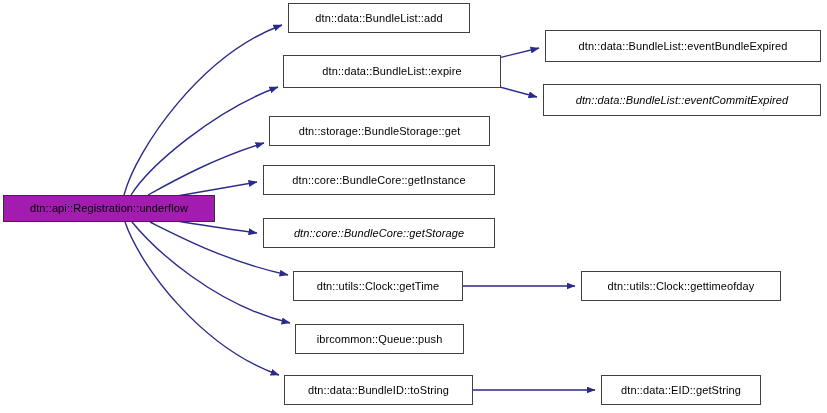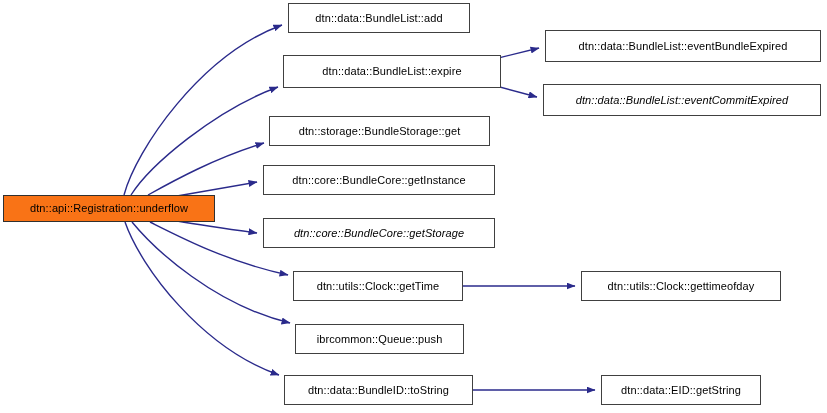--- a/index.html
+++ b/index.html
@@ -32,21 +32,21 @@
     font-size: 11px;
     line-height: 1;
     display: flex;
     align-items: center;
     justify-content: center;
     white-space: nowrap;
     letter-spacing: 0.1px;
     z-index: 2;
   }
   .node.root {
-    background: #f97316;
+    background: #a21caf;
     border-color: #303030;
   }
   .node-label {
     display: block;
   }
 </style>
 </head>
 <body>
 
 <div id="canvas">

